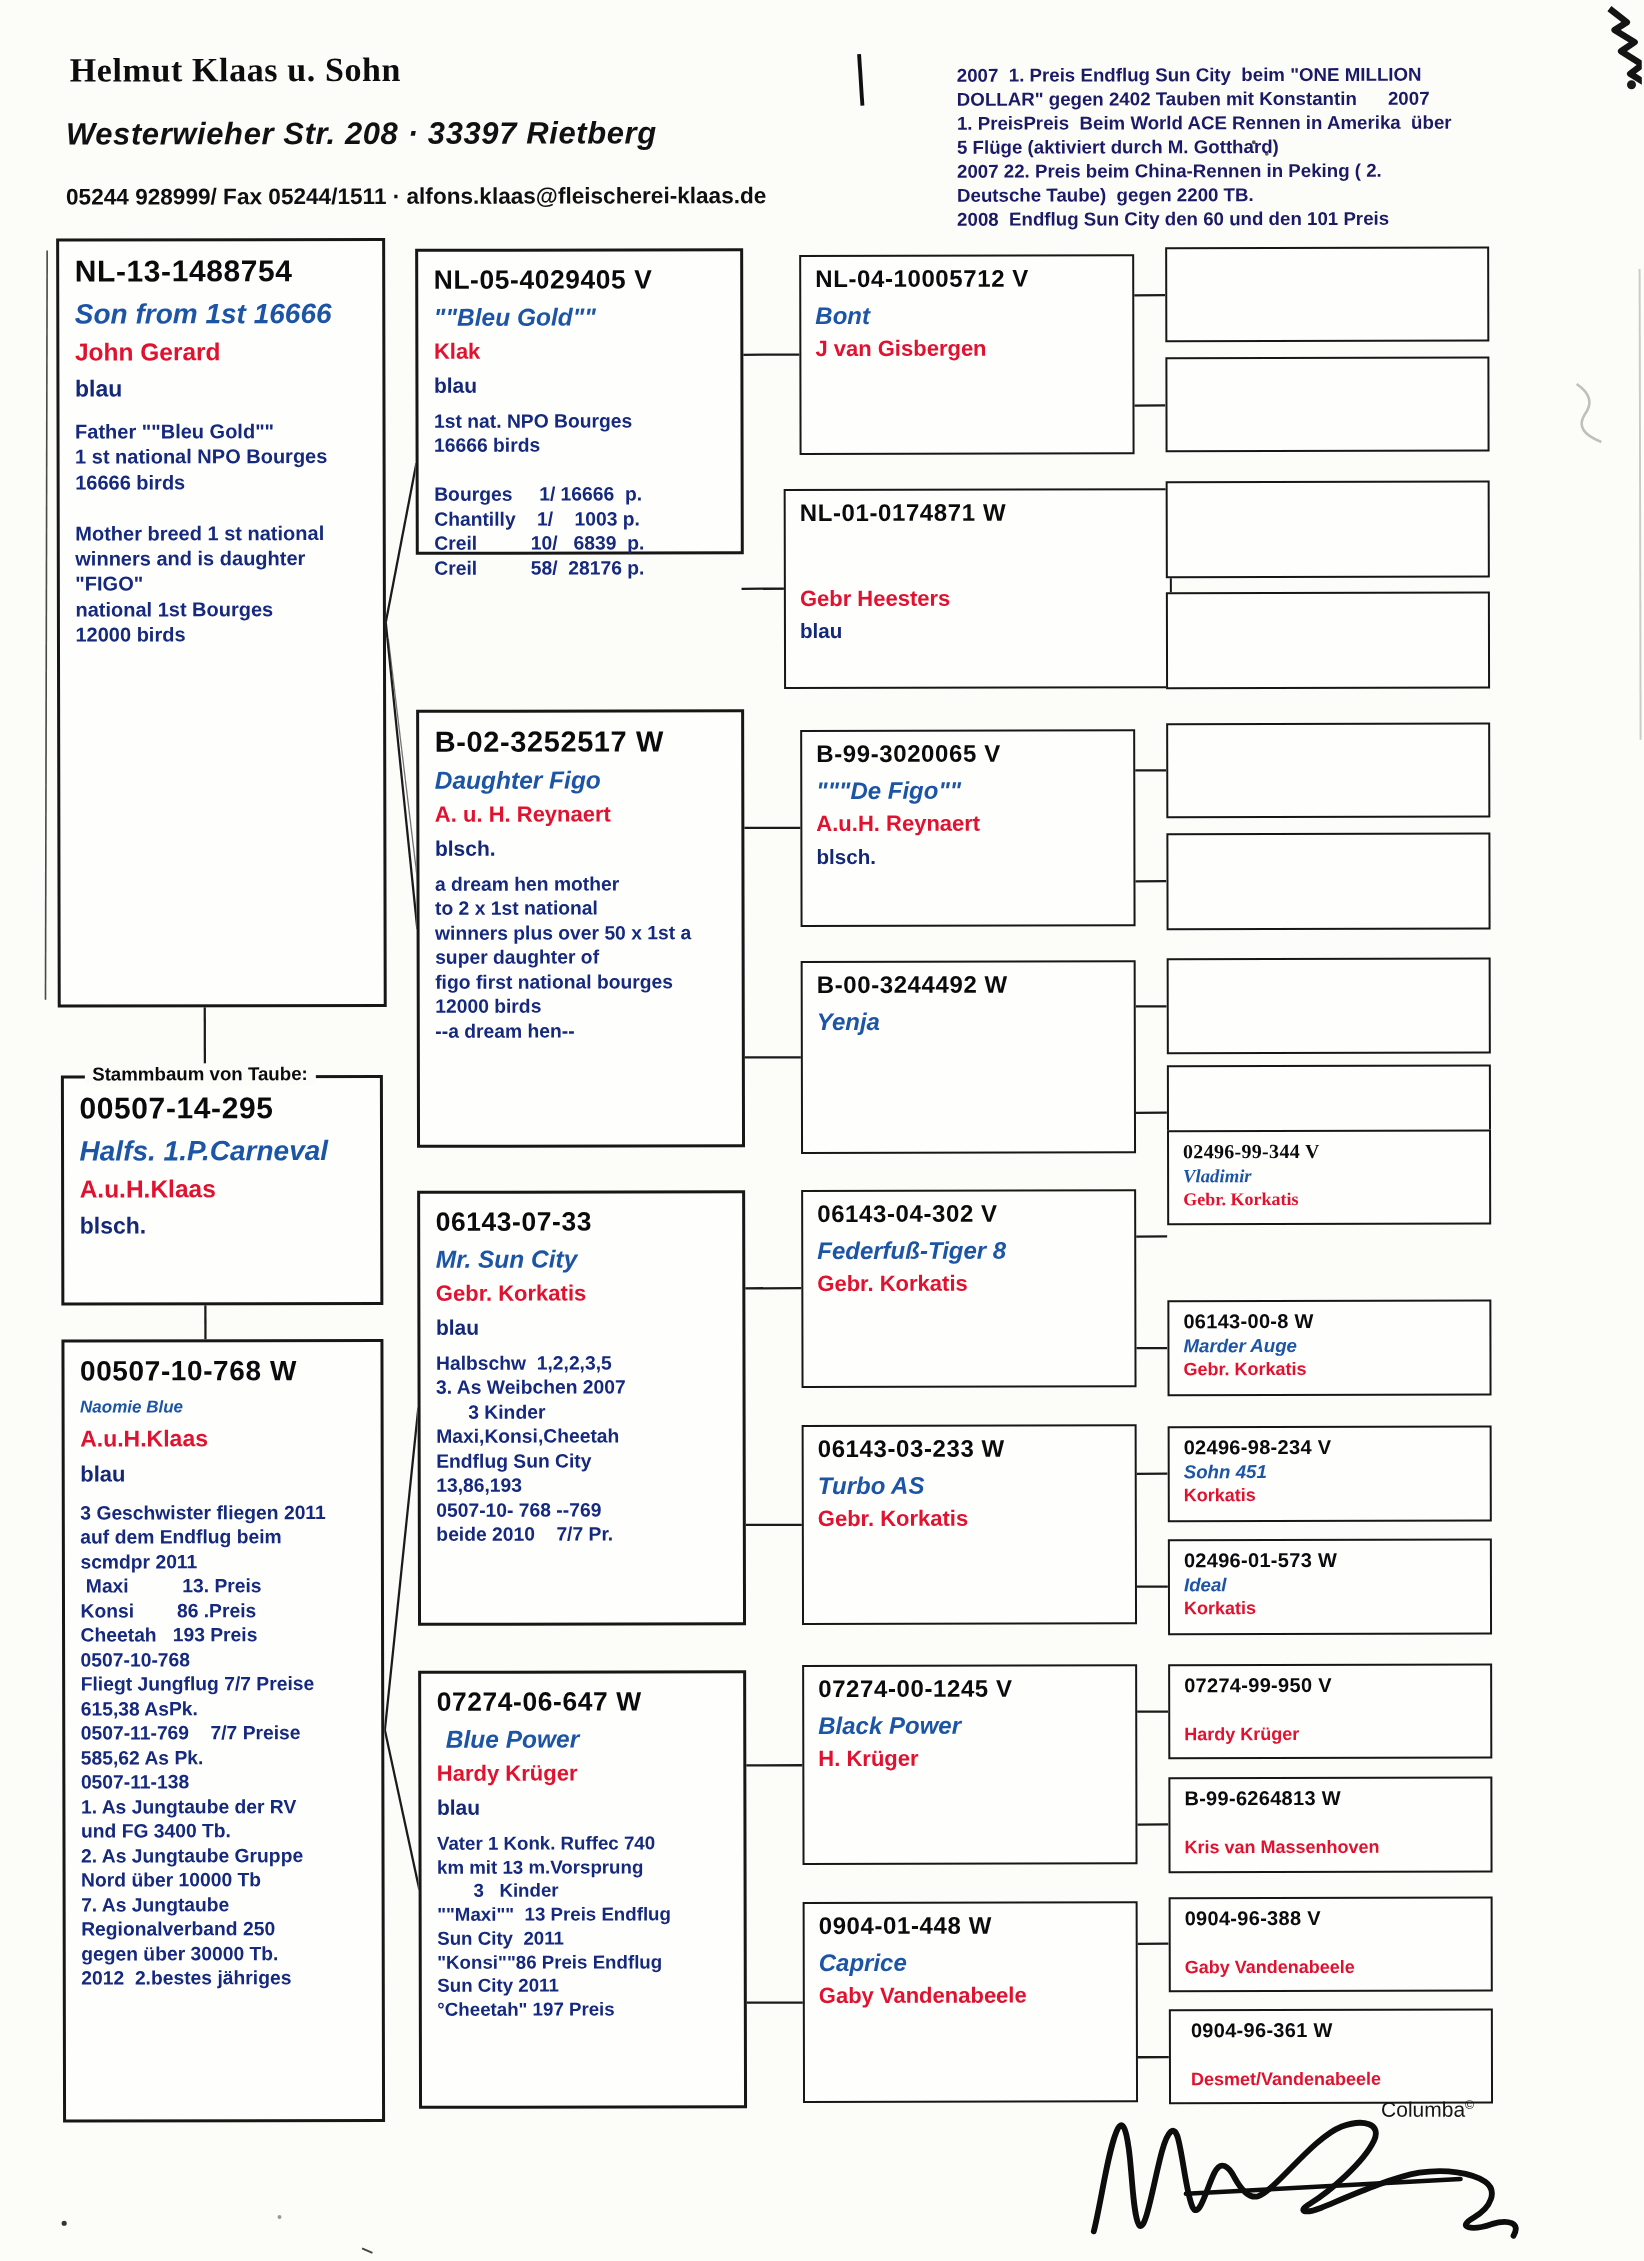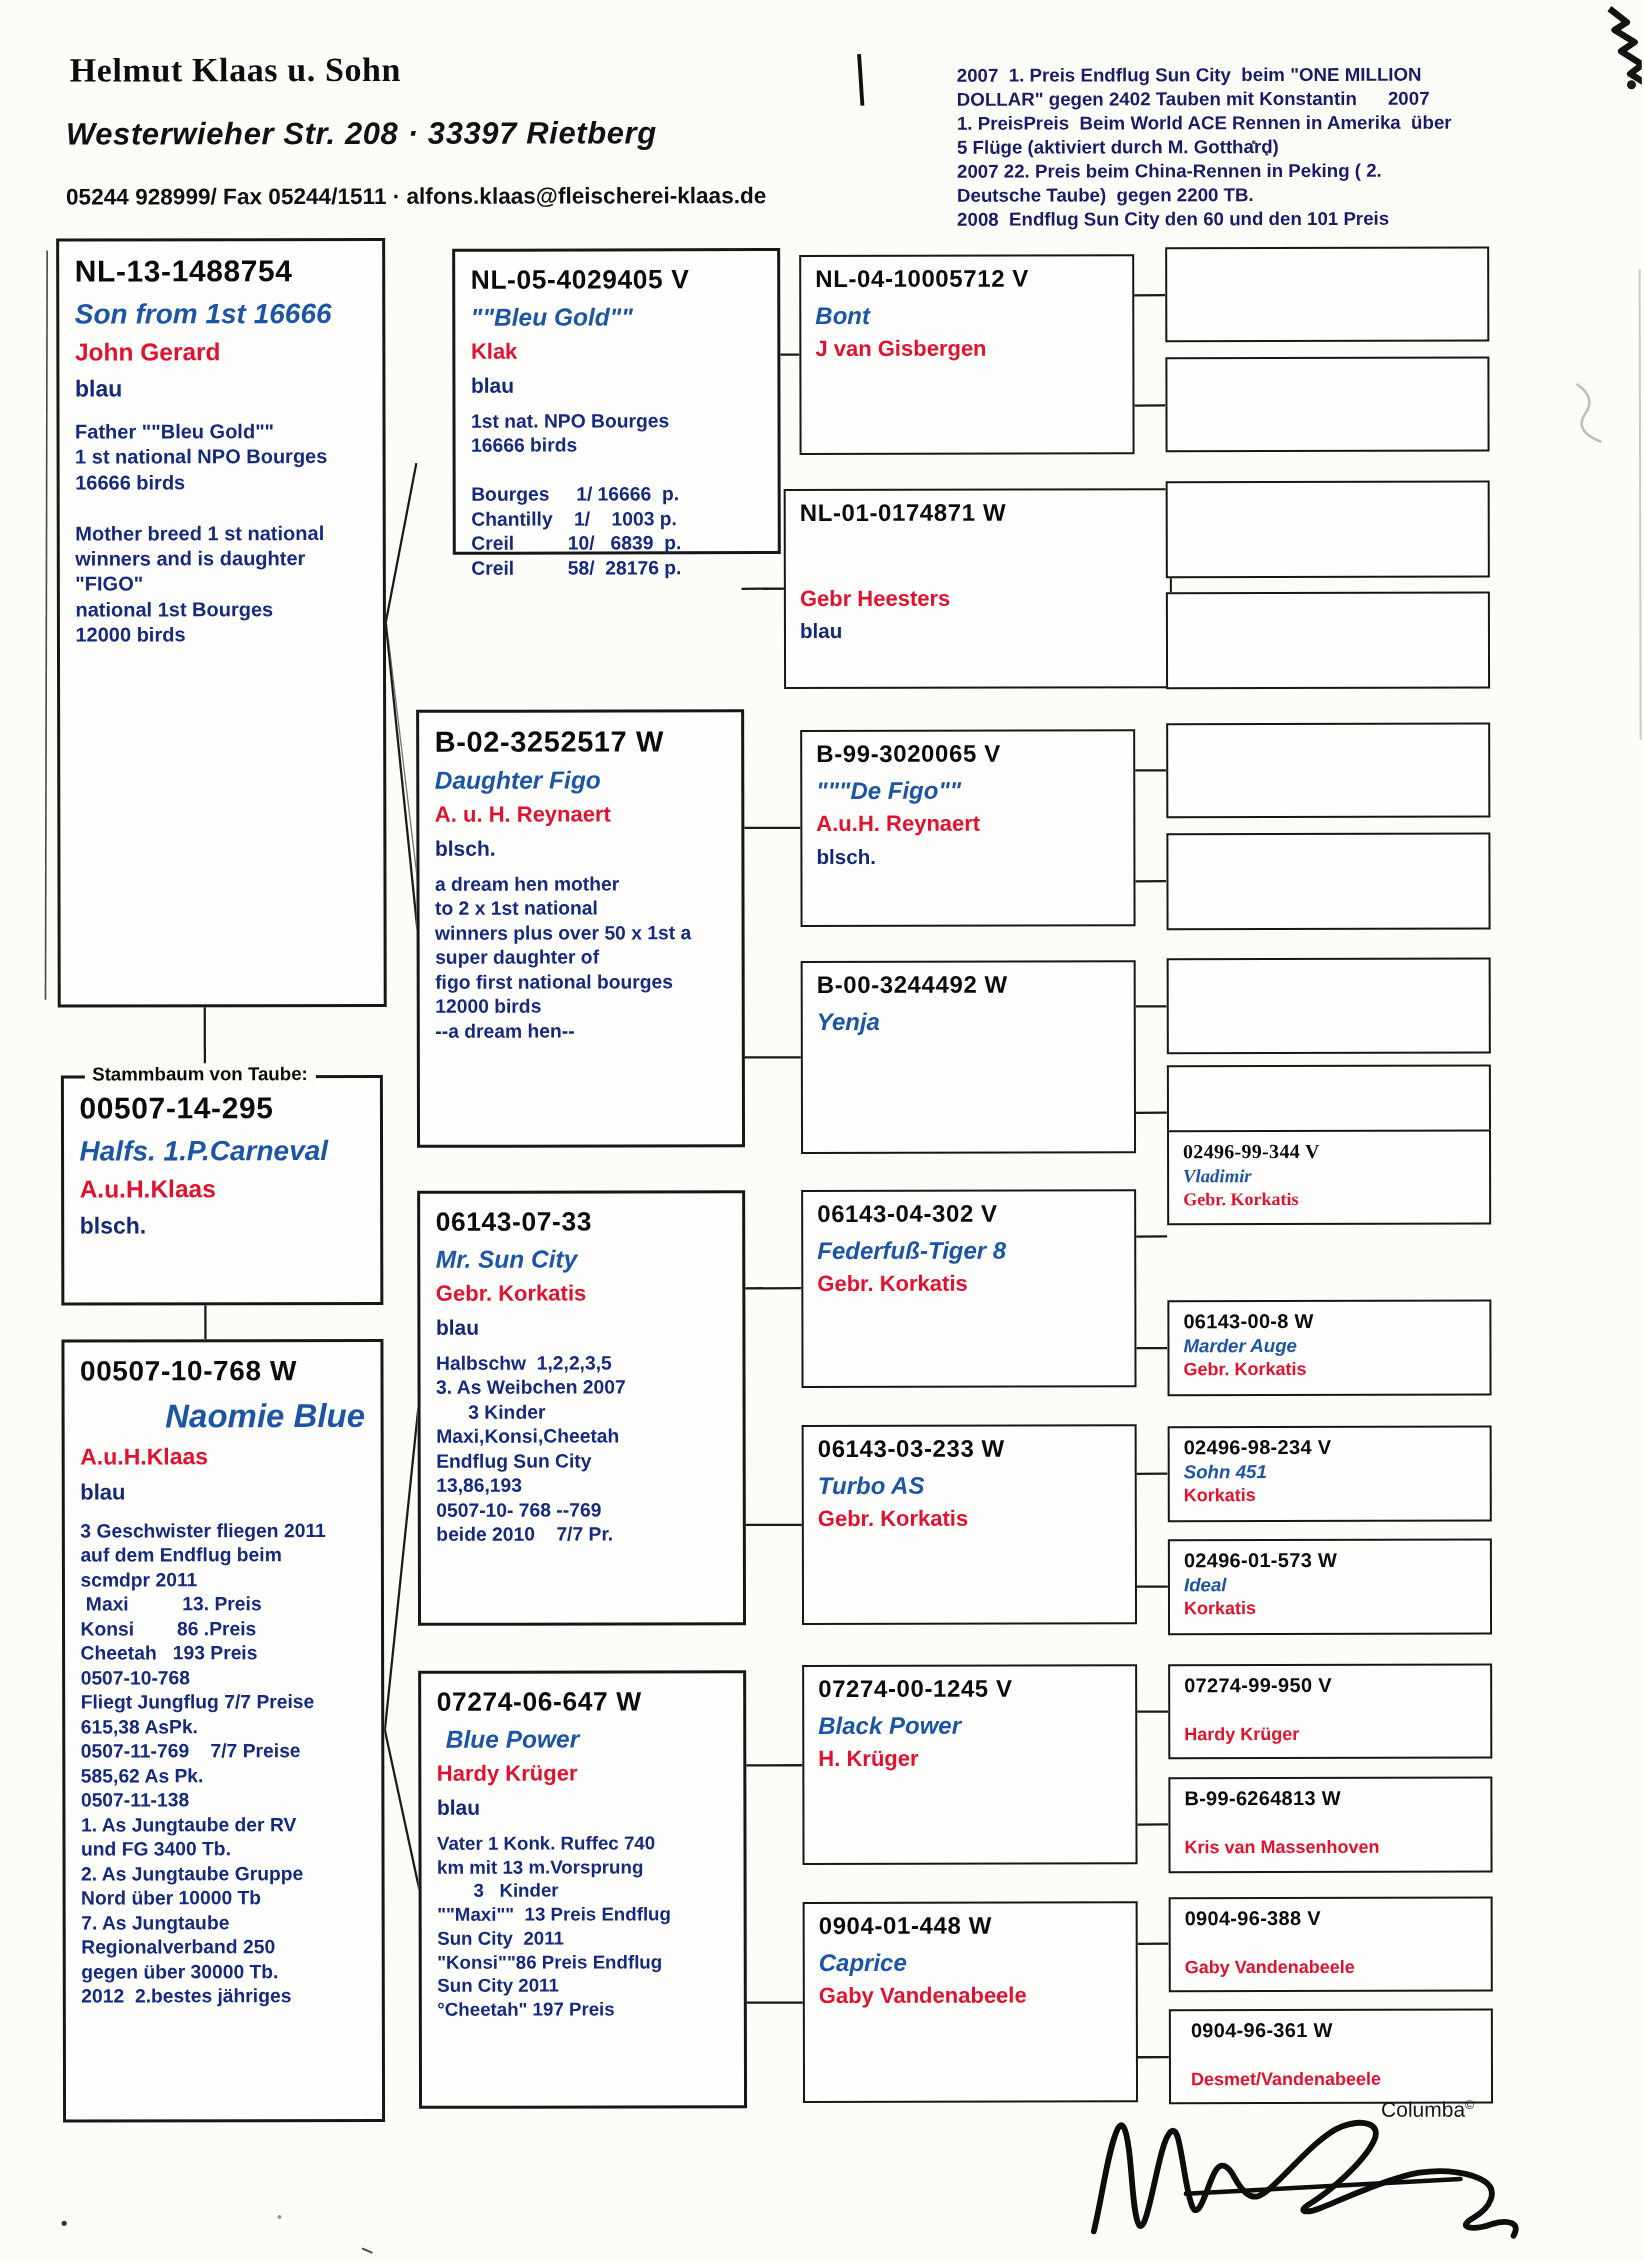--- a/index.html
+++ b/index.html
@@ -186,21 +186,21 @@
   <section class="pbox big" style="left:61px;top:1074px;width:322px;height:230px;">
     <div class="tree-label">Stammbaum von Taube:</div>
     <div class="ring">00507-14-295</div>
     <div class="bname">Halfs. 1.P.Carneval</div>
     <div class="breeder">A.u.H.Klaas</div>
     <div class="bcolor">blsch.</div>
   </section>
 
   <section class="pbox big" style="left:61px;top:1338px;width:322px;height:783px;">
     <div class="ring" style="font-size:28px;">00507-10-768 W</div>
-    <div class="bname" style="font-size:33px;text-align:right;">Naomie Blue</div>
+    <div class="bname" style="font-size:17px;">Naomie Blue</div>
     <div class="breeder" style="font-size:23px;">A.u.H.Klaas</div>
     <div class="bcolor" style="font-size:22px;margin-bottom:14px;">blau</div>
     <div class="binfo" style="font-size:19.3px;">3 Geschwister fliegen 2011
 auf dem Endflug beim
 scmdpr 2011
  Maxi          13. Preis
 Konsi        86 .Preis
 Cheetah   193 Preis
 0507-10-768
 Fliegt Jungflug 7/7 Preise
@@ -211,21 +211,21 @@
 1. As Jungtaube der RV
 und FG 3400 Tb.
 2. As Jungtaube Gruppe
 Nord über 10000 Tb
 7. As Jungtaube
 Regionalverband 250
 gegen über 30000 Tb.
 2012  2.bestes jähriges</div>
   </section>
 
-  <section class="pbox" style="left:417px;top:248px;width:328px;height:306px;margin-left:37px;">
+  <section class="pbox" style="left:417px;top:248px;width:328px;height:306px;">
     <div class="ring" style="font-size:26.4px;">NL-05-4029405 V</div>
     <div class="bname">""Bleu Gold""</div>
     <div class="breeder">Klak</div>
     <div class="bcolor">blau</div>
     <div class="binfo">1st nat. NPO Bourges
 16666 birds
 
 Bourges     1/ 16666  p.
 Chantilly    1/    1003 p.
 Creil          10/   6839  p.

